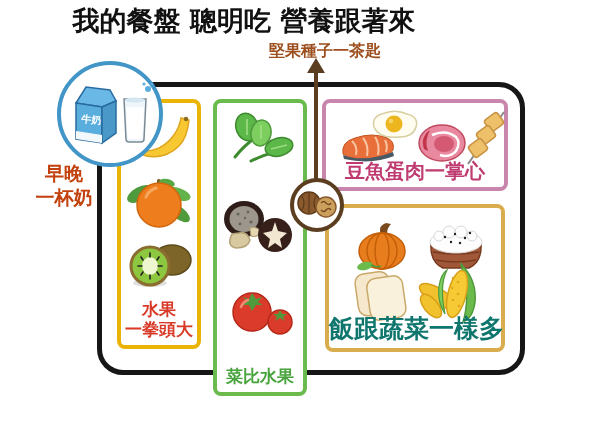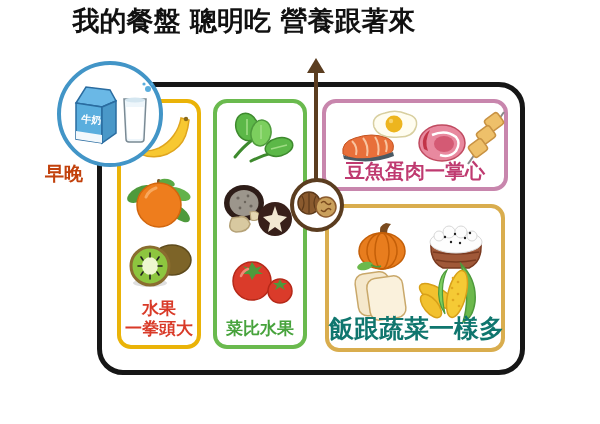--- a/index.html
+++ b/index.html
@@ -15,25 +15,25 @@
   .arrow-line{position:absolute;left:314px;top:71px;width:4px;height:112px;
               background:#5b3d20;z-index:6;}
   .arrow-head{position:absolute;left:307px;top:58px;width:0;height:0;z-index:6;
               border-left:9px solid transparent;border-right:9px solid transparent;
               border-bottom:15px solid #5b3d20;}
 
   .plate{position:absolute;left:97px;top:82px;width:428px;height:293px;
          border:5px solid #161616;border-radius:26px;background:#fff;
          box-sizing:border-box;z-index:1;}
 
-  .food-box{position:absolute;box-sizing:border-box;border-radius:14px;background:#fff;z-index:2;font-family:Liberation Serif, serif;}
+  .food-box{position:absolute;box-sizing:border-box;border-radius:8px;background:#fff;z-index:2;}
   .fruit-box{left:117px;top:99px;width:84px;height:250px;border:4px solid #eab308;
              display:flex;flex-direction:column;align-items:center;justify-content:space-between;
              padding:7px 0 6px;}
-  .veg-box{left:213px;top:99px;width:94px;height:250px;border:4px solid #6aba4e;
+  .veg-box{left:213px;top:99px;width:94px;height:297px;border:4px solid #6aba4e;
            display:flex;flex-direction:column;align-items:center;justify-content:space-between;
            padding:6px 8px 6px;}
   .protein-box{left:322px;top:99px;width:186px;height:92px;border:4px solid #c886ad;}
   .grain-box{left:325px;top:204px;width:180px;height:148px;border:4px solid #d9ad4e;}
 
   .box-label{font-weight:700;text-align:center;white-space:nowrap;}
   .fruit-label{font-size:17px;line-height:20px;color:#d93a28;}
   .veg-label{font-size:17px;line-height:20px;color:#47a33c;}
   .protein-label{position:absolute;bottom:2px;left:0;right:0;font-size:20px;color:#bf3a70;}
   .grain-label{position:absolute;bottom:3px;left:0;right:0;font-size:25px;color:#0f766e;}
@@ -53,20 +53,21 @@
                box-sizing:border-box;z-index:7;display:flex;align-items:center;justify-content:center;}
   svg{display:block;}
 </style>
 </head>
 <body>
 
 <div class="stage">
 
   <div class="title">我的餐盤 聰明吃 營養跟著來</div>
 
+  <div class="nuts-label">堅果種子一茶匙</div>
   <div class="arrow-head"></div>
   <div class="arrow-line"></div>
 
   <div class="plate"></div>
 
   <div class="food-box fruit-box">
     <span>
       <svg width="66" height="52" viewBox="0 0 66 52">
         <path d="M7 38 C17 50 39 50 53 36 C59 30 62 20 63 10 L55 8 C53 20 45 32 33 38 C23 42 13 42 7 38 Z" fill="#f7c832" stroke="#dfa51e" stroke-width="1.5"></path>
         <circle cx="7" cy="39" r="2.6" fill="#6b4a12"></circle>
@@ -265,20 +266,21 @@
         <path d="M60 30 L61.5 60 Q61.5 62 64 62 L74 62 Q76.5 62 76.5 60 L78 30 Z" fill="#ffffff"></path>
         <ellipse cx="69" cy="23" rx="10" ry="2.5" fill="#d4e6f0"></ellipse>
         <circle cx="82" cy="12" r="3" fill="#5aaede"></circle>
         <circle cx="78" cy="7" r="1.6" fill="#5aaede"></circle>
         <circle cx="86" cy="7" r="1.4" fill="#5aaede"></circle>
       </g>
     </svg>
   </div>
   <div class="milk-label">
     <span>早晚</span>
+    <span>一杯奶</span>
   </div>
 
   <div class="nuts-circle">
     <svg width="42" height="30" viewBox="0 0 42 30">
       <circle cx="13" cy="13" r="11" fill="#8a5a2e" stroke="#5d3a1a" stroke-width="1.5"></circle>
       <path d="M13 3 L13 23 M6 6 Q10 13 6 20 M20 6 Q16 13 20 20" stroke="#5d3a1a" stroke-width="1.2" fill="none"></path>
       <circle cx="30" cy="17" r="10" fill="#caa05c" stroke="#8a5a2e" stroke-width="1.5"></circle>
       <path d="M25 13 q3 -3 5 0 q3 3 5 0 M25 20 q3 3 5 0 q3 -3 5 0" stroke="#7a4a1e" stroke-width="1.5" fill="none"></path>
     </svg>
   </div>

